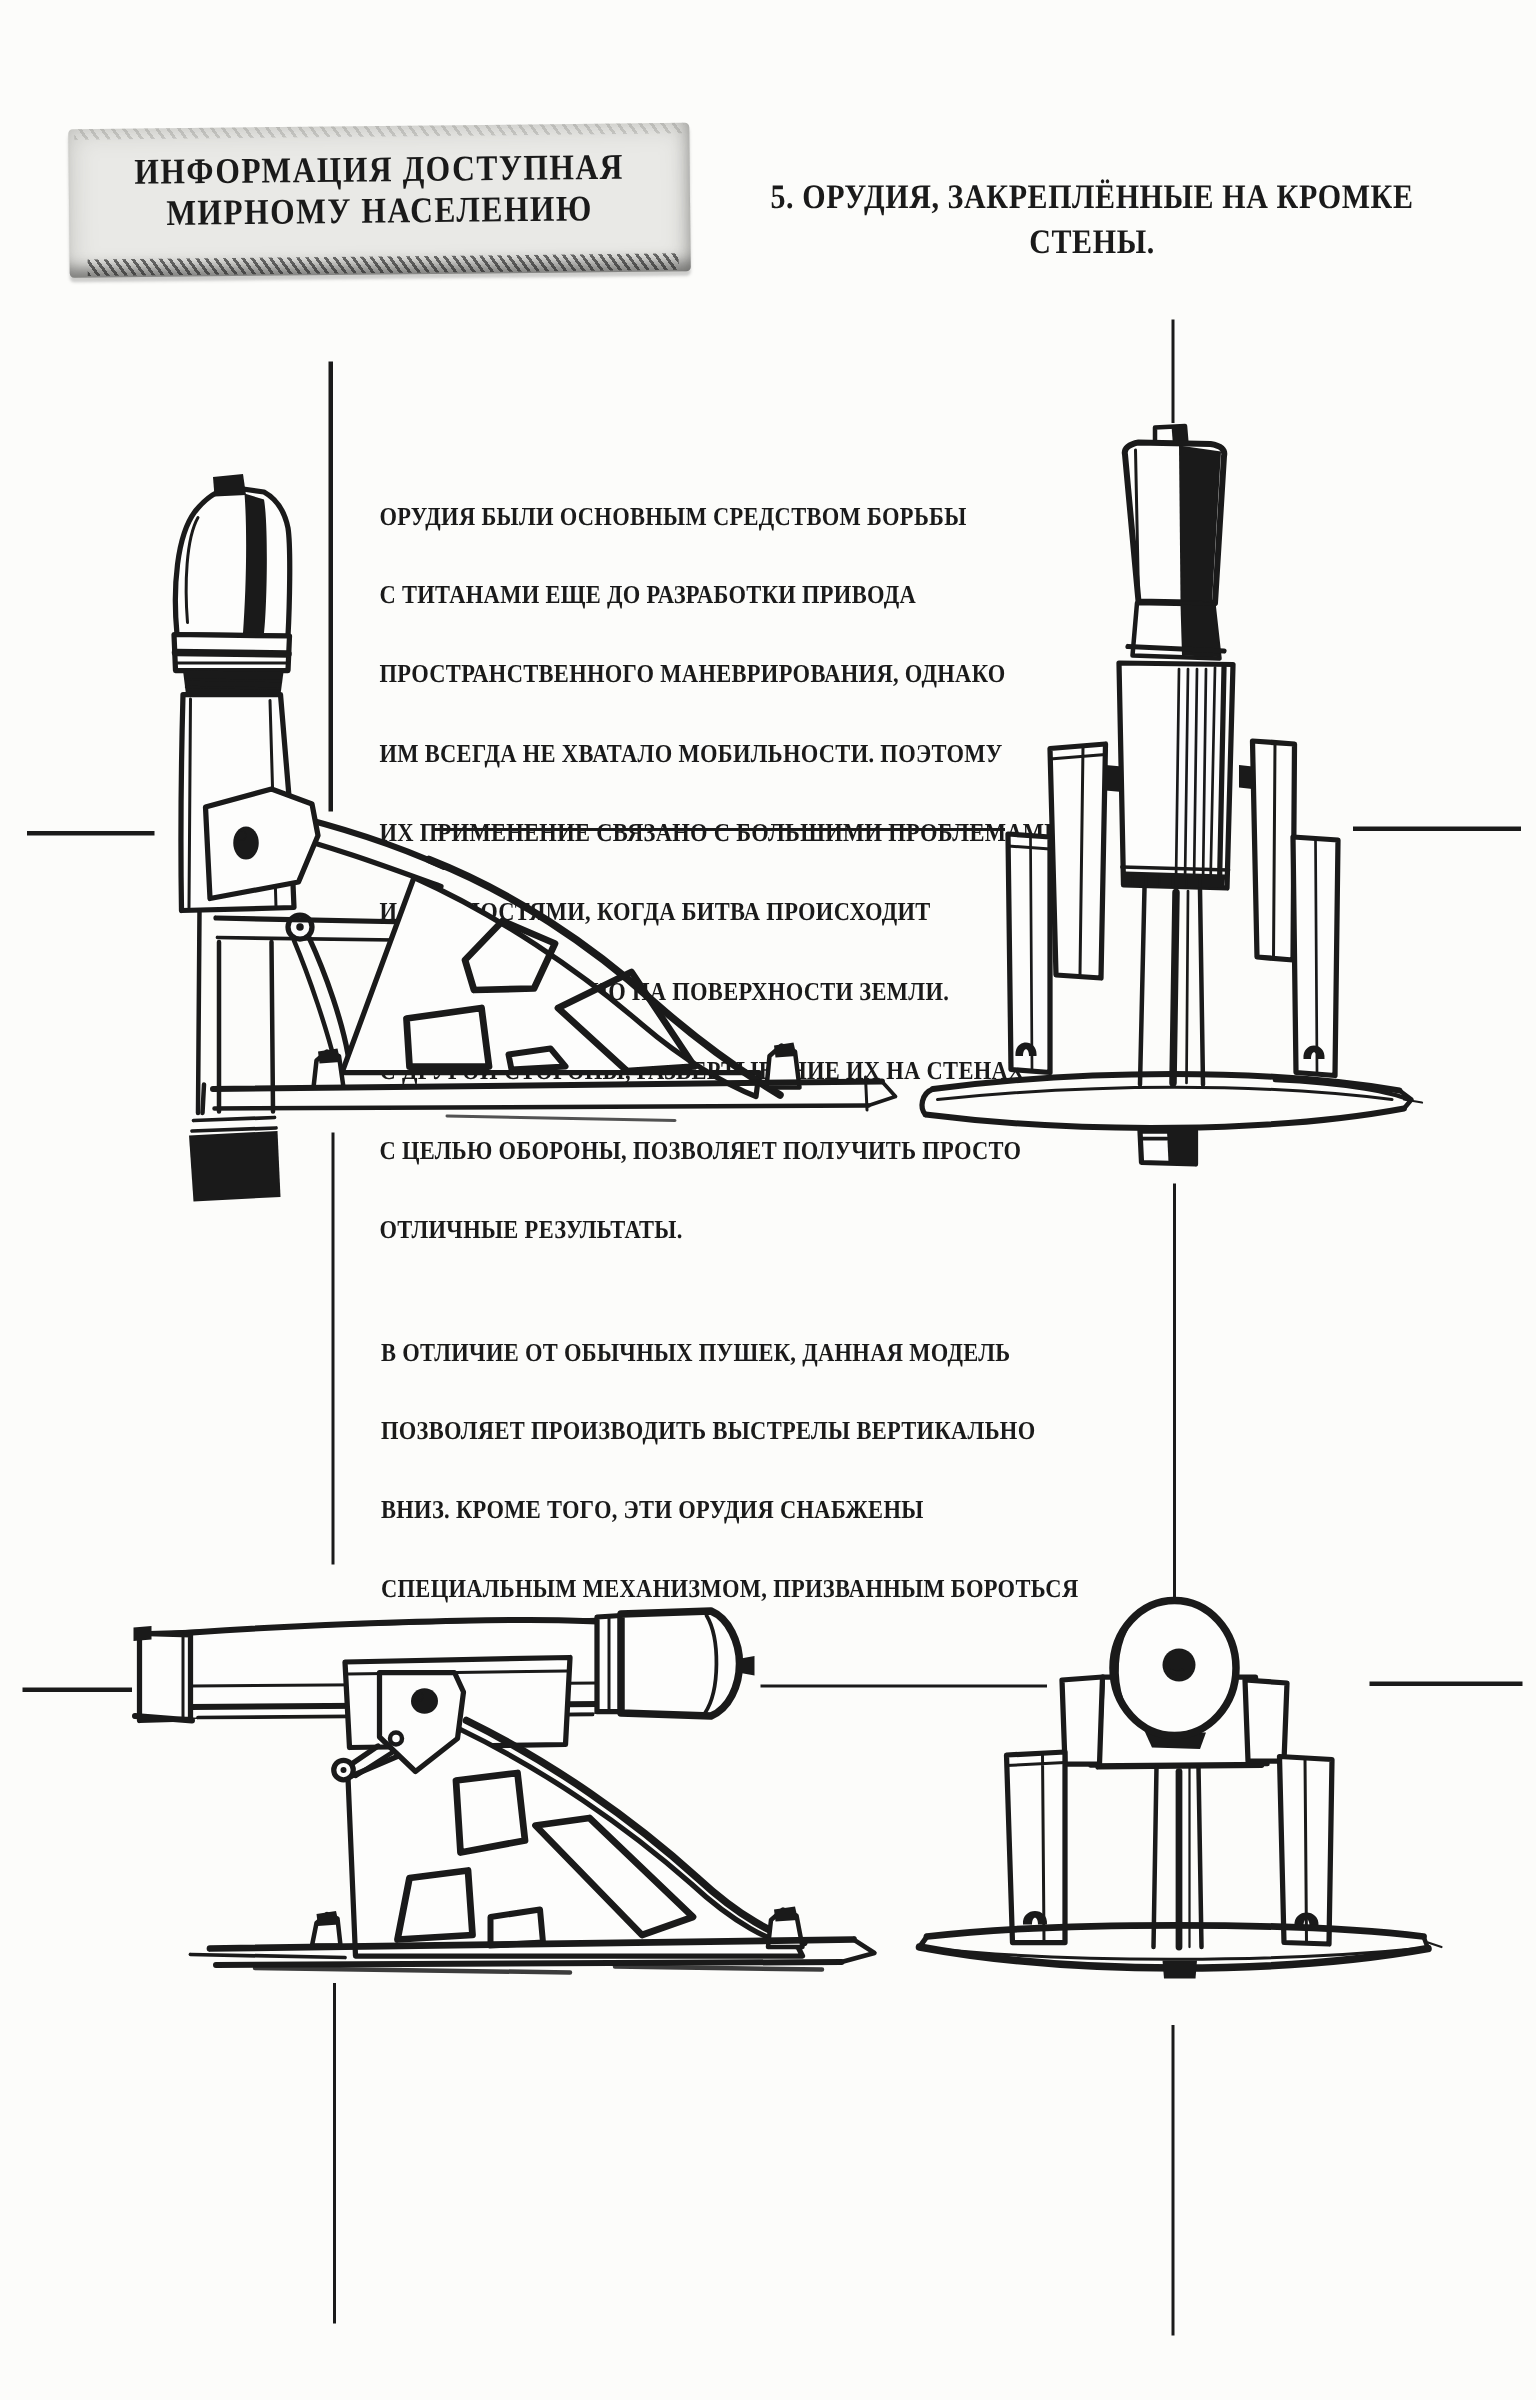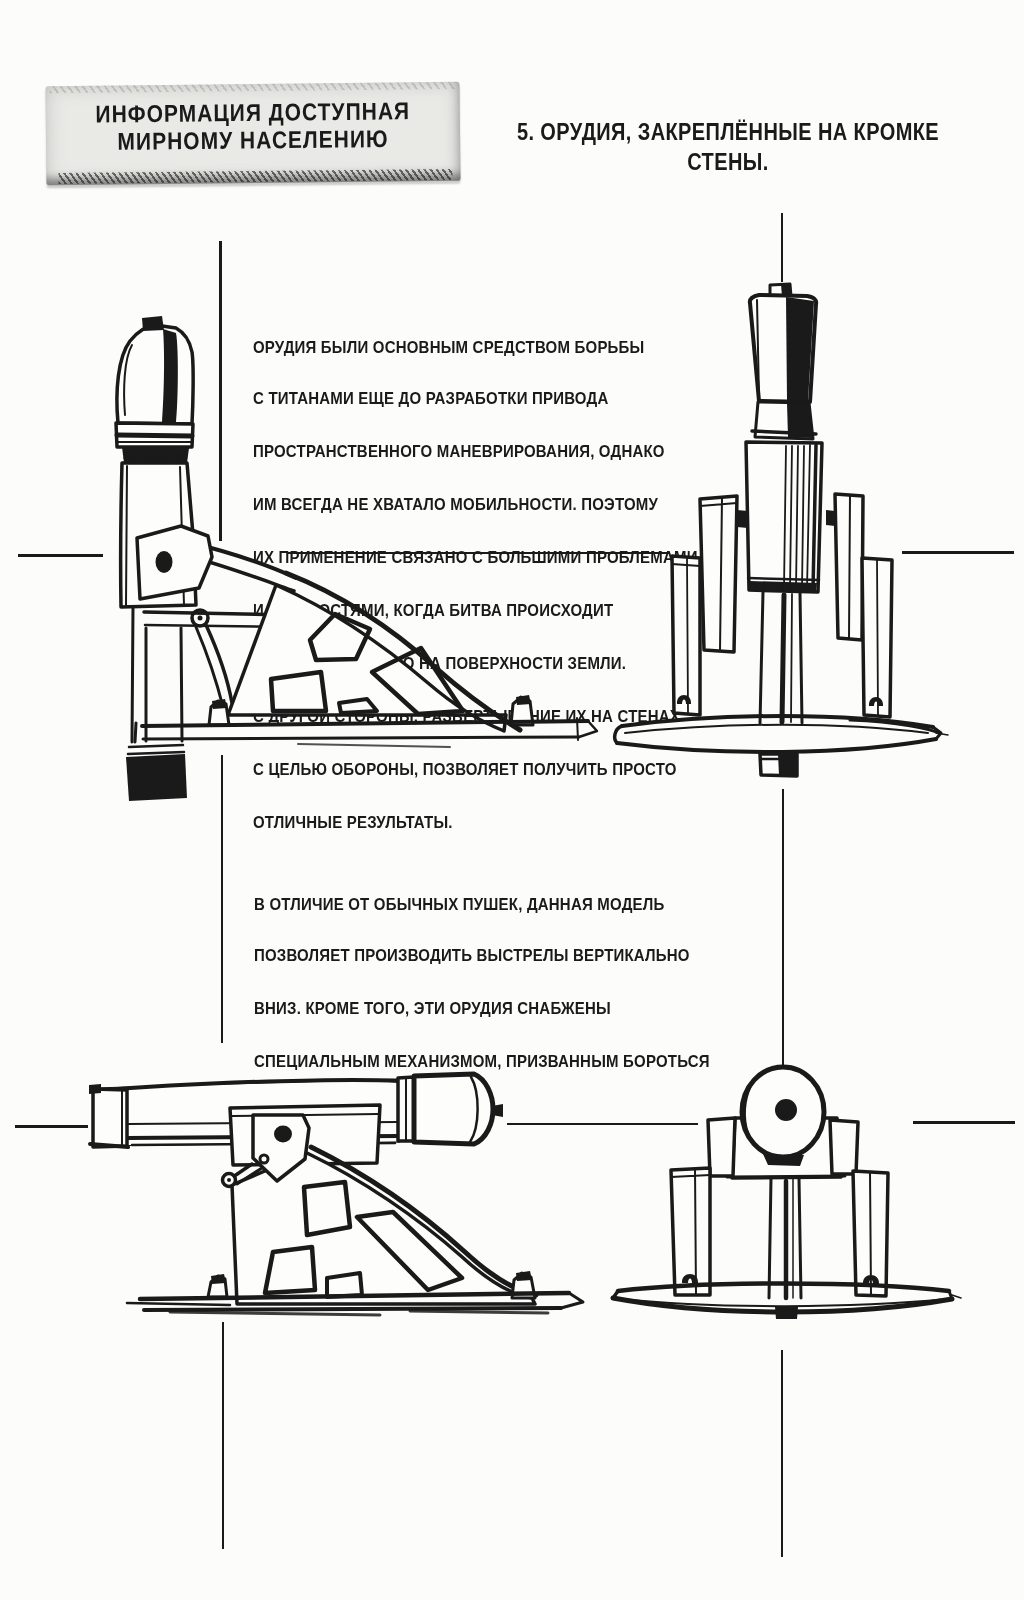--- a/index.html
+++ b/index.html
@@ -1,20 +1,20 @@
 <!DOCTYPE html>
 <html style="--ink: #1a1a1a; --paper: #fcfcfa;"><head>
 <meta charset="utf-8">
 <style>
   :root{ --ink:#1a1a1a; --paper:#fcfcfa; }
   html,body{ margin:0; padding:0; background:#ffffff; }
   .page{
     position:relative; width:1024px; height:1600px;
     background:var(--paper); overflow:hidden;
-    font-family:Liberation Sans, sans-serif; color:var(--ink);
+    font-family:Liberation Serif, serif; color:var(--ink);
   }
   .comic{ font-weight:700; transform:scaleY(1.15); transform-origin:0 0; }
   .center-comic{ transform-origin:50% 0; }
   .para{ position:absolute; font-size:15px; line-height:15.3px; letter-spacing:.2px; white-space:pre; }
   .tline{ display:block; }
   .heading{ position:absolute; left:436px; top:117px; width:584px; text-align:center;
             font-size:20px; line-height:26px; letter-spacing:.4px; }
   .titlebox{
     position:absolute; left:46px; top:84px; width:414px; height:99px;
     background:#e9e9e6; border-radius:3px; transform:rotate(-.6deg);

